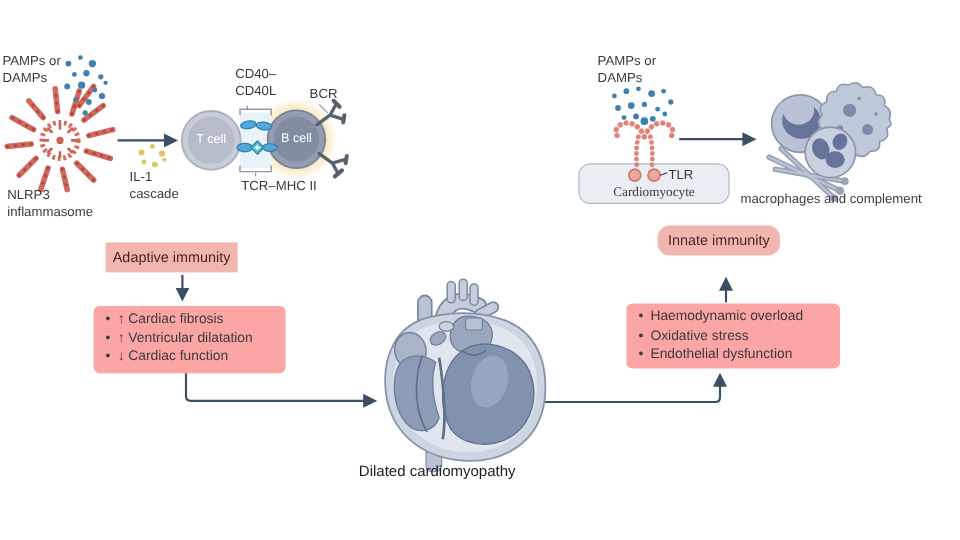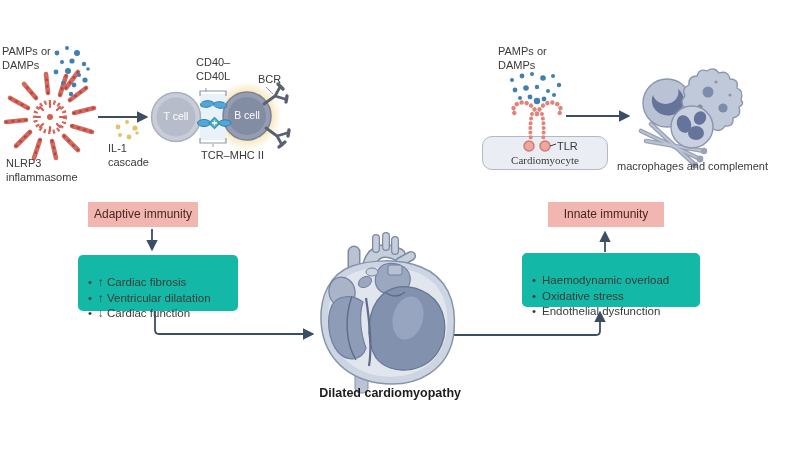--- a/index.html
+++ b/index.html
@@ -3,41 +3,41 @@
 <meta charset="utf-8">
 <style>
   html,body{margin:0;padding:0;background:#ffffff;}
   #canvas{position:relative;width:800px;height:450px;background:#ffffff;overflow:hidden;
           font-family:"Liberation Sans","DejaVu Sans",sans-serif;color:#3a3a3a;}
   .lbl{position:absolute;font-size:11px;line-height:1.3;color:#3a3a3a;white-space:nowrap;}
   .lbl div{white-space:nowrap;}
   .cell-lbl{position:absolute;font-size:10.5px;color:#ffffff;text-align:center;width:44px;}
   .badge{position:absolute;height:25px;line-height:25px;text-align:center;
          background:#f2b6b1;color:#4d2422;font-size:12px;}
-  .panel{position:absolute;background:#14b8a6;border-radius:5px;padding:20px 10px;box-sizing:border-box;}
+  .panel{position:absolute;background:#fca5a5;border-radius:5px;padding:4px 10px;box-sizing:border-box;}
   .panel ul{margin:0;padding:0;list-style:none;}
   .panel li{font-size:11.5px;line-height:1.36;color:#3b3b3b;white-space:nowrap;}
   .panel li::before{content:"•";margin-right:6px;}
   .membrane{position:absolute;left:482px;top:136px;width:126px;height:34px;
             background:#eaedf4;border:1.5px solid #b2b8c4;border-radius:10px;box-sizing:border-box;}
-  .caption{position:absolute;left:299px;top:386px;width:162px;text-align:right;
-           font-size:12.5px;font-weight:bold;color:#1c1c1c;}
+  .caption{position:absolute;left:299px;top:386px;width:162px;text-align:left;
+           font-size:12.5px;font-weight:normal;color:#1c1c1c;}
   svg.art{position:absolute;left:0;top:0;pointer-events:none;}
   .layer1{z-index:1;} .layer2{z-index:2;} .layer3{z-index:3;}
 </style>
 </head>
 <body>
 
 <div id="canvas">
 
   <div class="membrane layer1"></div>
 
   <div class="badge layer1" style="left:88px;top:202px;width:110px;">Adaptive immunity</div>
 
-  <div class="badge layer1" style="left:548px;top:202px;width:116px;">Innate immunity</div>
+  <div class="badge layer1" style="left:548px;top:188px;width:102px;border-radius:10px;">Innate immunity</div>
 
   <div class="panel layer1" style="left:78px;top:255px;width:160px;height:56px;">
     <ul>
       <li>↑ Cardiac fibrosis</li>
       <li>↑ Ventricular dilatation</li>
       <li>↓ Cardiac function</li>
     </ul>
   </div>
 
   <div class="panel layer1" style="left:522px;top:253px;width:178px;height:54px;">

